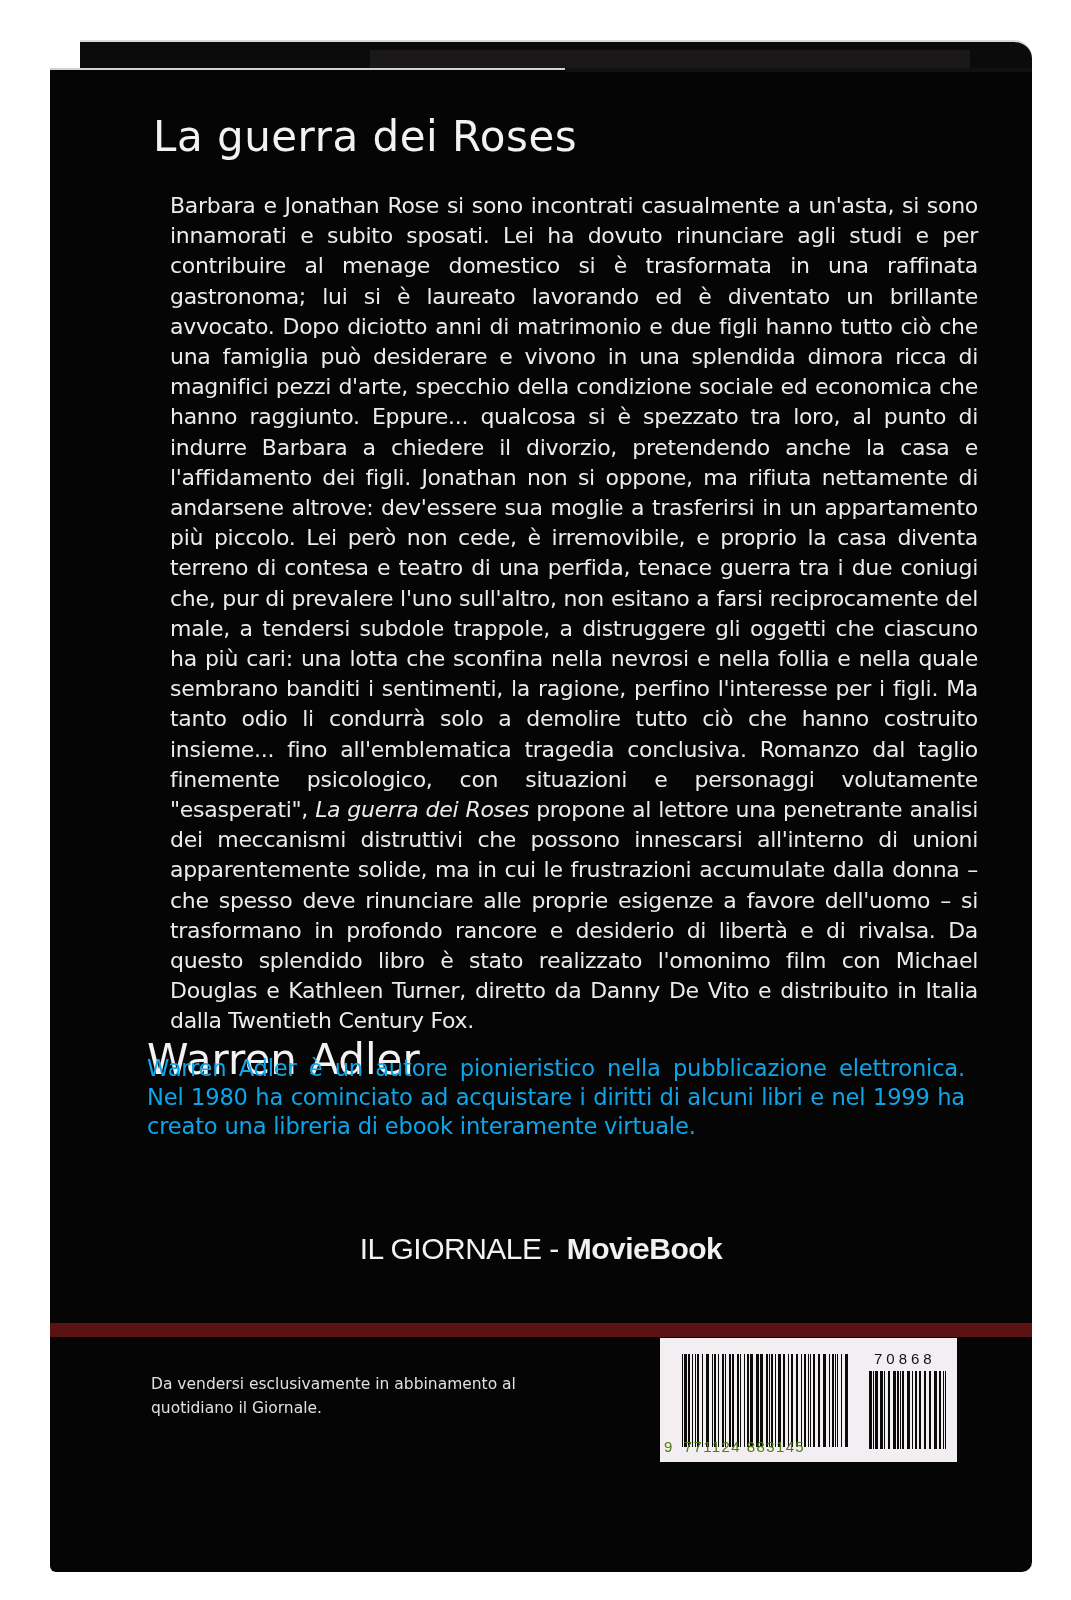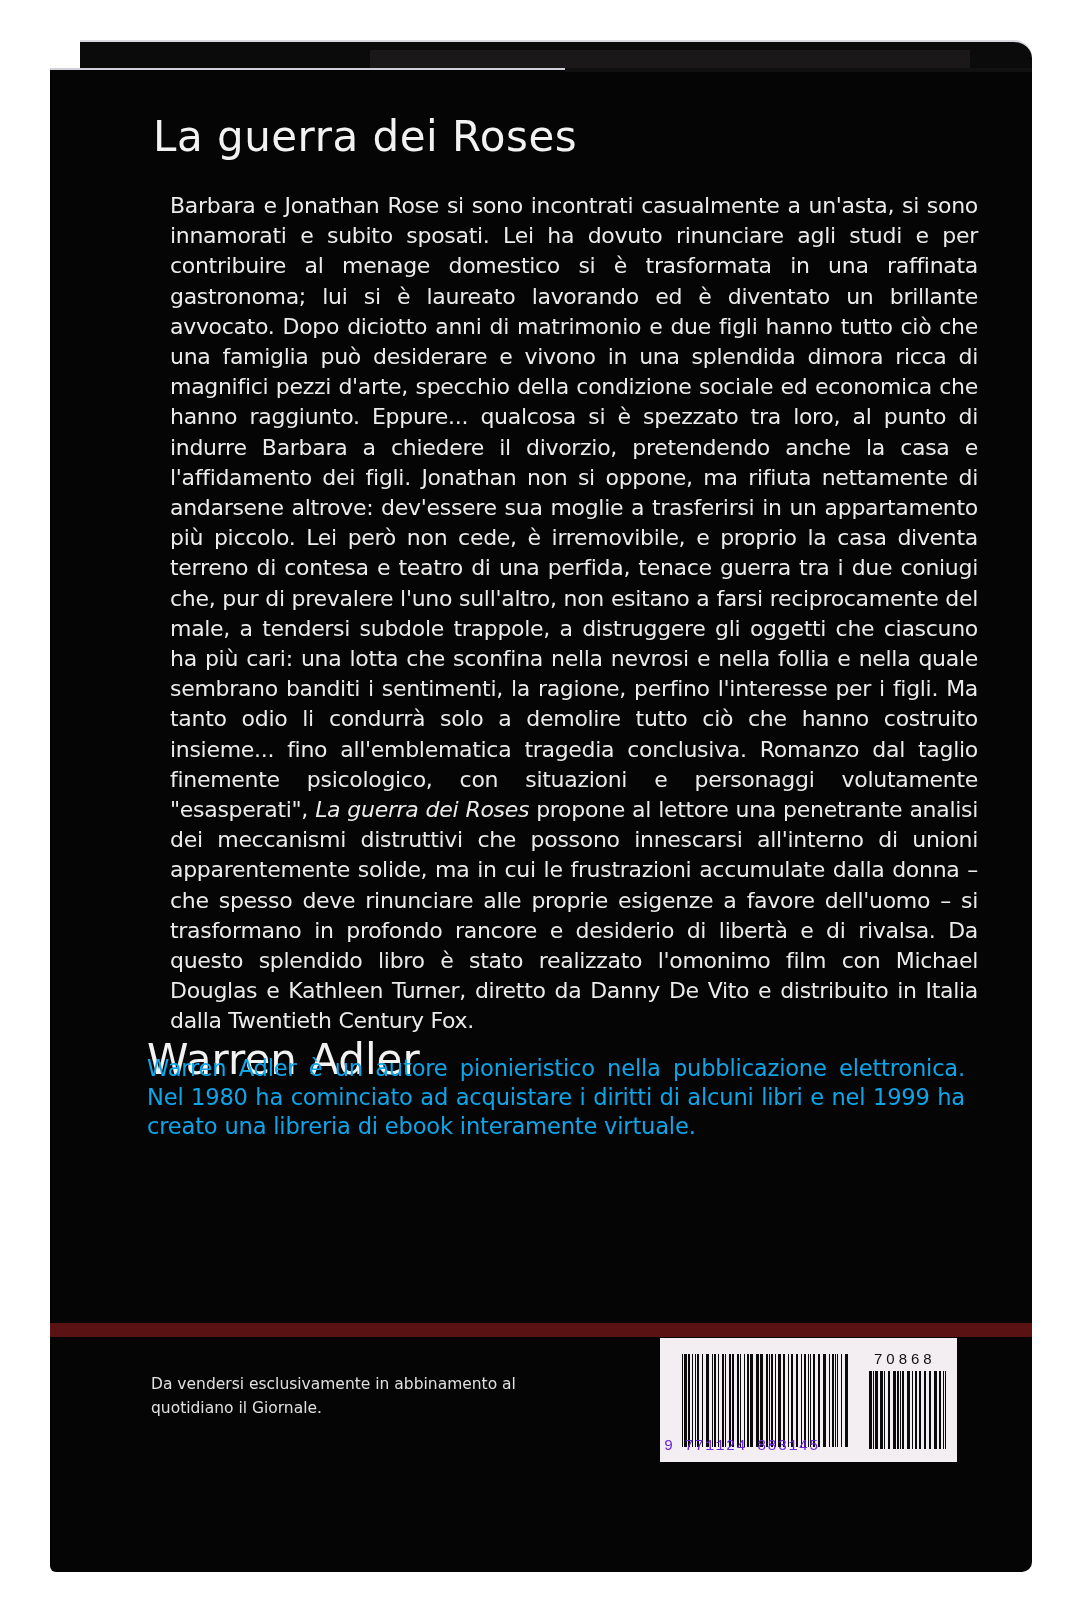--- a/index.html
+++ b/index.html
@@ -148,23 +148,23 @@
     }
     .bar {
       display: inline-block;
       background: #0a0a0a;
       height: 93px;
     }
     .barcode-digits {
       position: absolute;
       left: 4px;
       top: 100px;
-      font-family: Liberation Mono, monospace;
+      font-family: Liberation Sans, sans-serif;
       font-size: 15px;
-      color: #6d28d9;
+      color: #4d7c0f;
       letter-spacing: 1.4px;
       background: transparent;
     }
     .barcode-digits .first-digit {
       margin-right: 10px;
     }
     .addon-digits {
       position: absolute;
       left: 214px;
       top: 12px;
@@ -196,20 +196,23 @@
   <div class="cover-top-edge"></div>
 
   <h1 class="title">La guerra dei Roses</h1>
 
   <p class="synopsis"><span>Barbara e Jonathan Rose si sono incontrati casualmente a un'asta, si sono innamorati e subito sposati. Lei ha dovuto rinunciare agli  studi e per contribuire al menage domestico si è trasformata in una raffinata gastronoma; lui si è laureato lavorando ed è diventato un brillante avvocato. Dopo diciotto anni di matrimonio e due figli hanno tutto ciò che una famiglia può desiderare e vivono in una splendida dimora ricca di magnifici pezzi d'arte, specchio della condizione sociale ed economica che hanno raggiunto. Eppure... qualcosa si è spezzato tra loro, al punto di indurre Barbara a chiedere il divorzio, pretendendo anche la casa e l'affidamento dei figli. Jonathan non si oppone, ma rifiuta nettamente di andarsene altrove: dev'essere sua moglie a trasferirsi in un appartamento più piccolo. Lei però non cede, è irremovibile, e proprio la casa diventa terreno di contesa e teatro di una perfida, tenace guerra tra i due coniugi che, pur di prevalere l'uno sull'altro, non esitano a farsi reciprocamente del male, a tendersi subdole trappole, a distruggere gli oggetti che ciascuno ha più cari: una lotta che sconfina nella nevrosi e nella follia e nella quale sembrano banditi i sentimenti, la ragione, perfino l'interesse per i figli. Ma tanto odio li condurrà solo a demolire tutto ciò che hanno costruito insieme... fino all'emblematica tragedia  conclusiva. Romanzo dal taglio finemente psicologico, con situazioni e personaggi volutamente "esasperati", </span><em>La guerra dei Roses</em><span> propone al lettore una penetrante analisi dei meccanismi distruttivi che possono innescarsi all'interno di unioni apparentemente solide, ma in cui le frustrazioni accumulate dalla donna – che spesso deve rinunciare alle proprie esigenze a favore dell'uomo – si trasformano in profondo rancore e desiderio di libertà e di rivalsa. Da questo splendido libro è stato realizzato l'omonimo film con Michael Douglas e Kathleen Turner, diretto da Danny De Vito e distribuito in Italia dalla Twentieth Century Fox.</span></p>
 
   <h2 class="author-name">Warren Adler</h2>
 
   <p class="author-bio">Warren Adler è un autore pionieristico nella pubblicazione elettronica. Nel 1980 ha cominciato ad acquistare i diritti di alcuni libri e nel 1999 ha creato una libreria di ebook interamente virtuale.</p>
 
+  <div class="series">
+    <span>IL GIORNALE - </span><span class="brand-bold">MovieBook</span>
+  </div>
 
   <div class="red-band"></div>
 
   <p class="disclaimer">Da vendersi esclusivamente in abbinamento al quotidiano il Giornale.</p>
 
   <div class="barcode-box">
     <div class="barcode-main" id="barcode-main">
         <span class="bar" style="width: 1px; margin-right: 1px;"></span>
         <span class="bar" style="width: 3px; margin-right: 1px;"></span>
         <span class="bar" style="width: 2px; margin-right: 2px;"></span>

